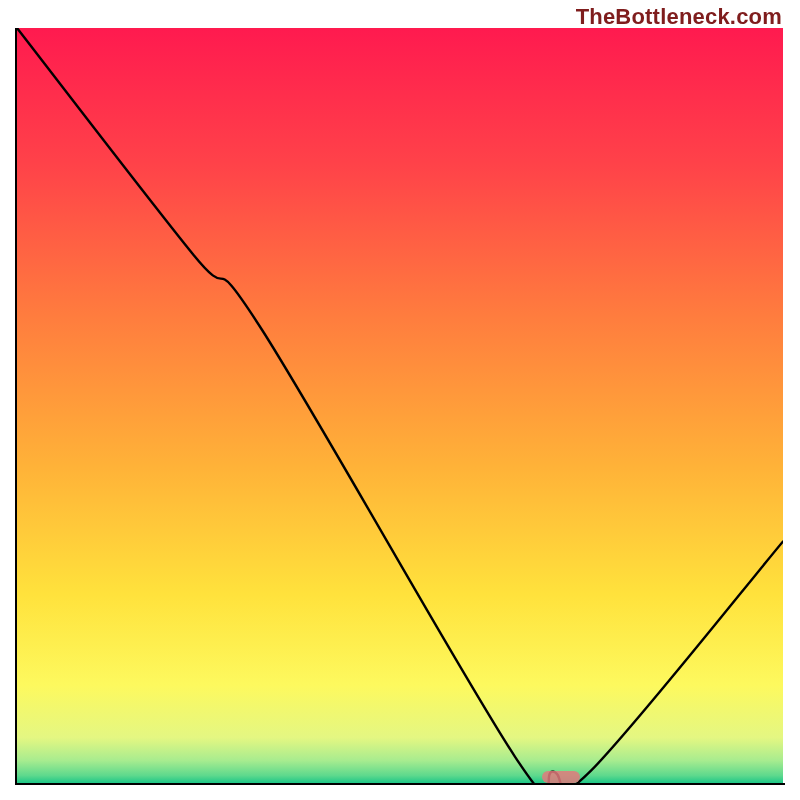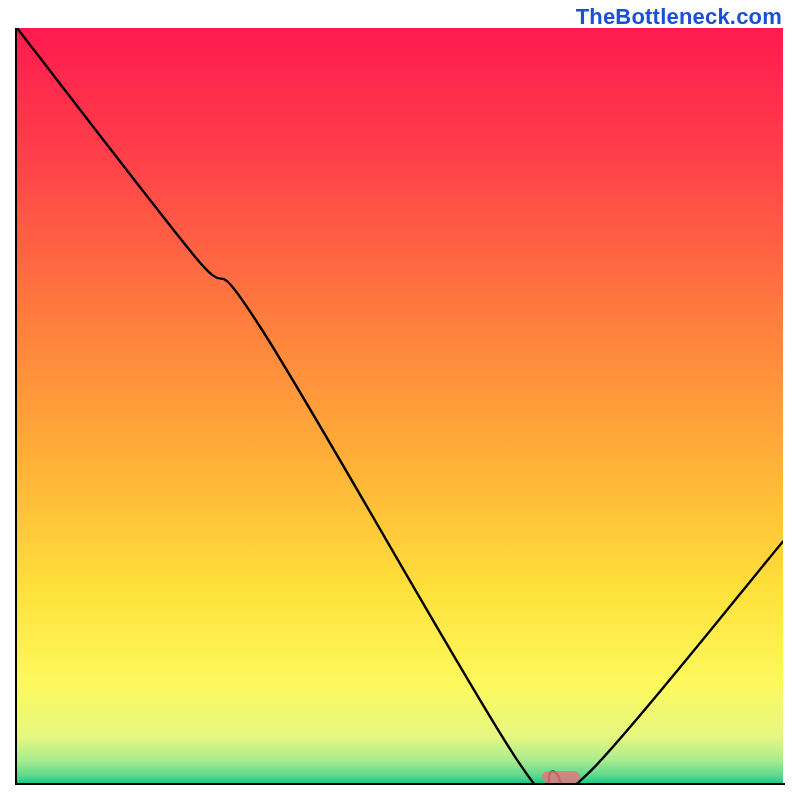--- a/index.html
+++ b/index.html
@@ -15,21 +15,21 @@
     position: relative;
     width: 800px;
     height: 800px;
   }
   .watermark {
     position: absolute;
     top: 4px;
     right: 18px;
     font-size: 22px;
     font-weight: 600;
-    color: #1d4ed8;
+    color: #7f1d1d;
     letter-spacing: 0.2px;
     font-family: Arial, Helvetica, sans-serif;
   }
   .plot-frame {
     position: absolute;
     left: 15px;
     top: 28px;
     width: 770px;
     height: 757px;
     border: 2px solid #000;

